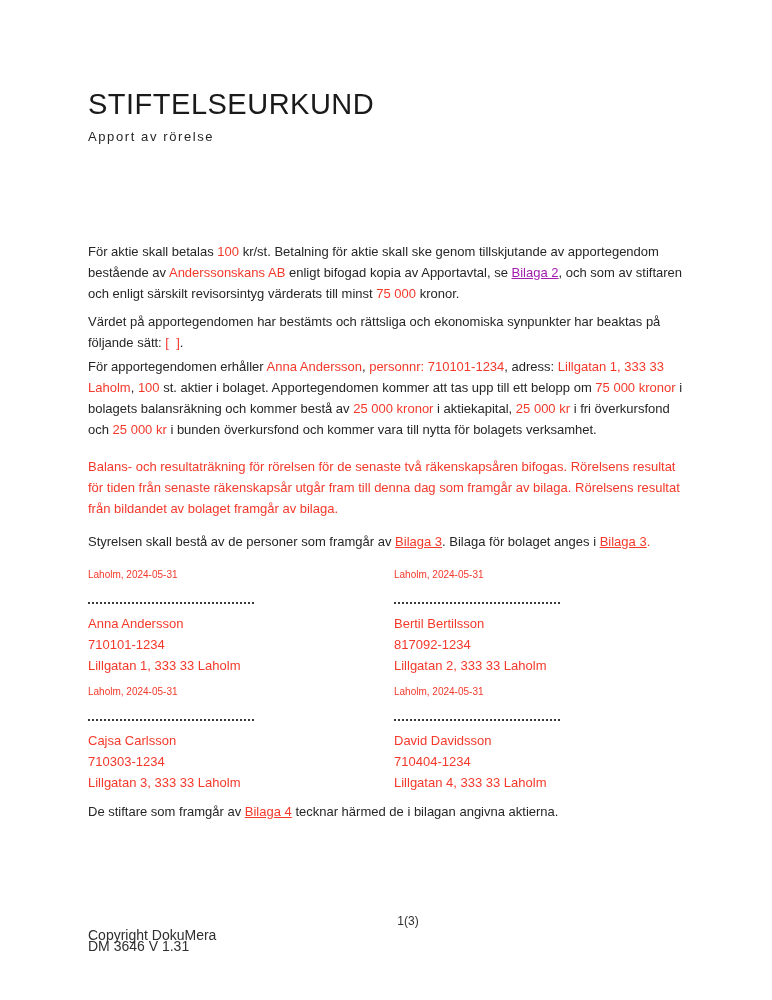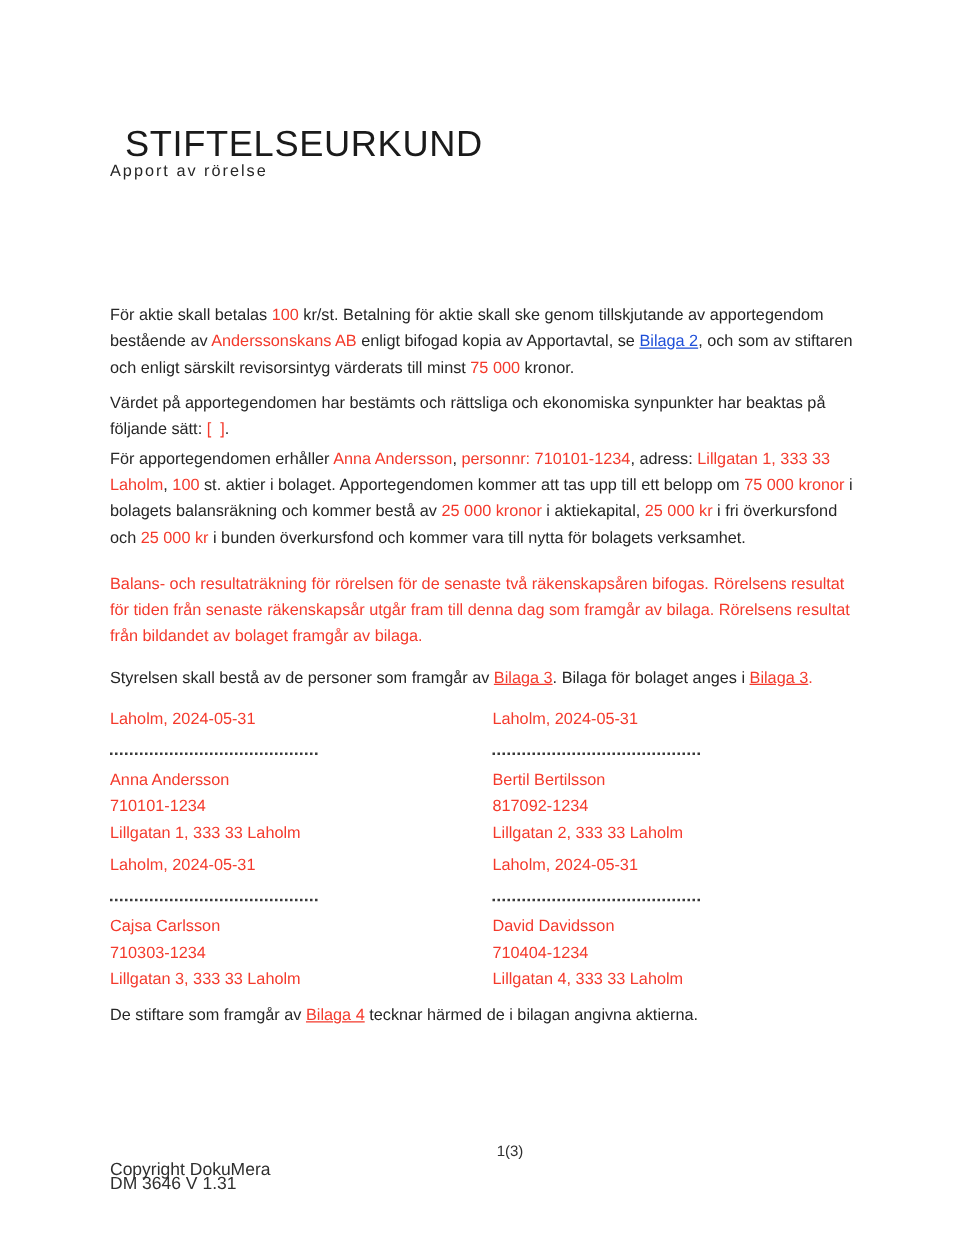--- a/index.html
+++ b/index.html
@@ -9,21 +9,21 @@
     height: 1000px;
     background: #ffffff;
     font-family: "Liberation Sans", sans-serif;
     color: #262626;
     overflow: hidden;
   }
   .title {
     position: absolute;
     left: 88px;
     top: 88px;
-    margin: 12px;
+    margin: 0;
     font-size: 29px;
     font-weight: 400;
     letter-spacing: 0.5px;
     color: #1a1a1a;
   }
   .subtitle {
     position: absolute;
     left: 88px;
     top: 129px;
     font-size: 13px;
@@ -34,30 +34,30 @@
     position: absolute;
     left: 88px;
     width: 600px;
     margin: 0;
     font-size: 13px;
     line-height: 21px;
     color: #262626;
   }
   .run-r  { color: var(--red); }
   .run-ru { color: var(--red); text-decoration: underline; }
-  .run-bu { color: #1d4ed8; text-decoration: underline; }
+  .run-bu { color: #a21caf; text-decoration: underline; }
   .sig-row {
     position: absolute;
     left: 88px;
     width: 612px;
     display: flex;
   }
   .sig-block { width: 306px; }
   .sig-date {
-    font-size: 13px;
+    font-size: 10px;
     line-height: 21px;
     color: var(--red);
   }
   .sig-dots {
     width: 166px;
     height: 0;
     margin-top: 17px;
     border-bottom: 2px dotted #3a3a3a;
   }
   .sig-lines {

